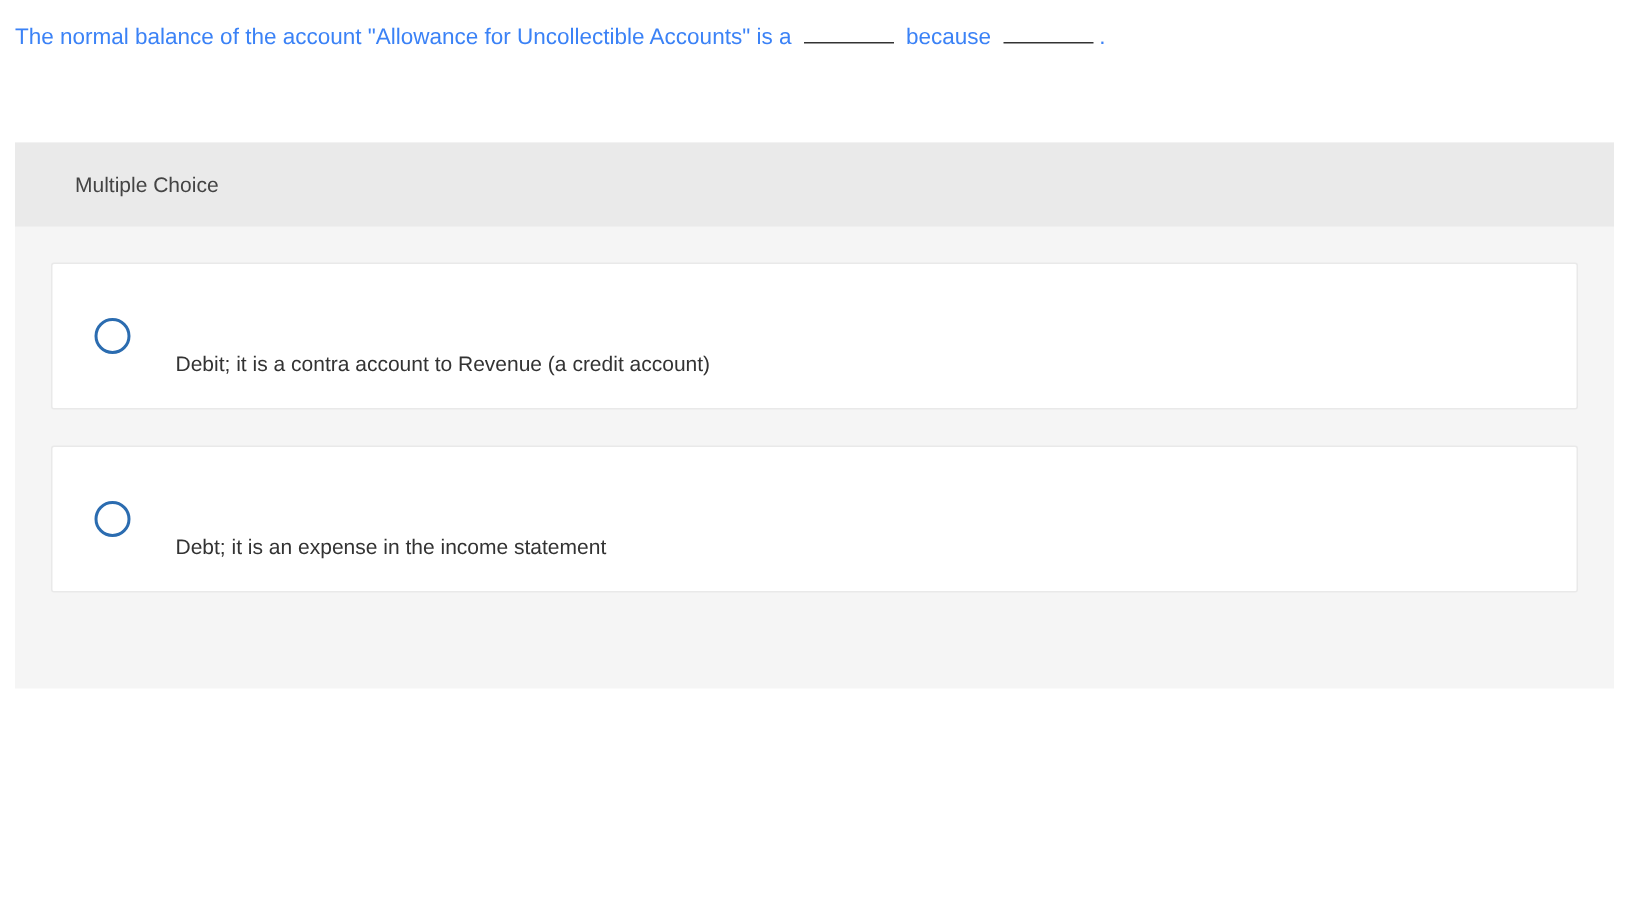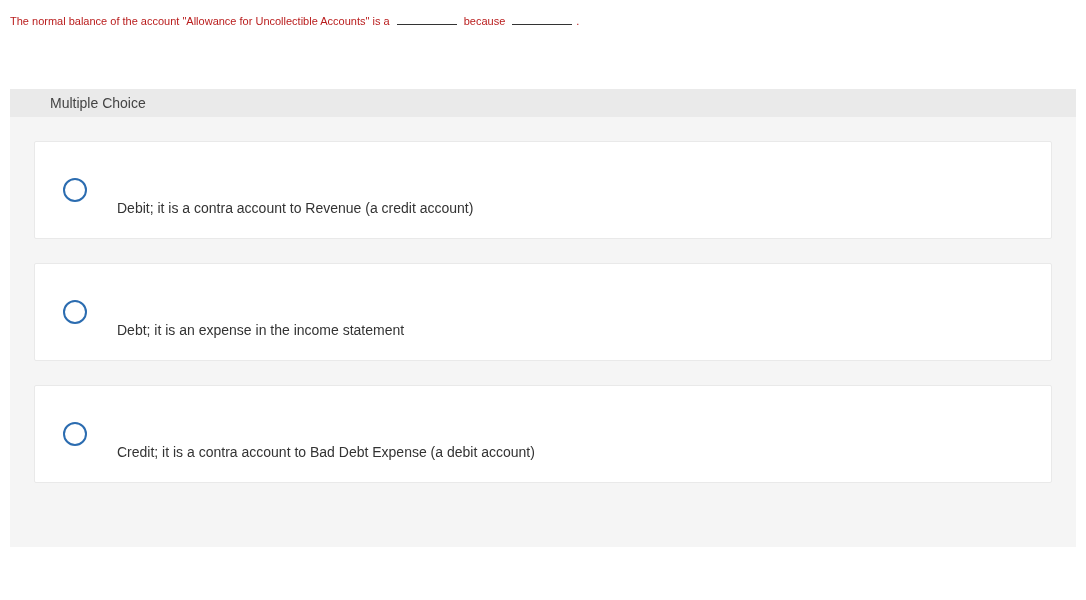--- a/index.html
+++ b/index.html
@@ -5,40 +5,40 @@
   * { box-sizing: border-box; margin: 0; padding: 0; }
   body {
     font-family: -apple-system, BlinkMacSystemFont, "Segoe UI", Arial, sans-serif;
     background: #ffffff;
     color: #333;
     width: 1086px;
     height: 600px;
     overflow: hidden;
   }
   .question-text {
-    font-size: 11px;
-    color: #b91c1c;
+    font-size: 15px;
+    color: #3b82f6;
     padding: 14px 10px 10px 10px;
     line-height: 1.4;
   }
   .blank {
     display: inline-block;
     border-bottom: 1px solid #333;
     width: 60px;
     margin: 0 4px;
     vertical-align: baseline;
   }
   .container {
     margin: 50px 10px 0 10px;
     background: #f5f5f5;
     padding-bottom: 40px;
   }
   .mc-header {
     background: #eaeaea;
-    padding: 6px 40px;
+    padding: 20px 40px;
     font-size: 14px;
     color: #444;
   }
   .options {
     padding: 24px 24px 0 24px;
   }
   .option {
     background: #ffffff;
     border: 1px solid #e9e9e9;
     border-radius: 2px;
@@ -83,19 +83,15 @@
       <div class="radio-circle"></div>
       <div class="option-label">Debit; it is a contra account to Revenue (a credit account)</div>
     </div>
 
 
     <div class="option">
       <div class="radio-circle"></div>
       <div class="option-label">Debt; it is an expense in the income statement</div>
     </div>
 
-    <div class="option">
-      <div class="radio-circle"></div>
-      <div class="option-label">Credit; it is a contra account to Bad Debt Expense (a debit account)</div>
-    </div>
 
   </div>
 </div>
 
 </body></html>

